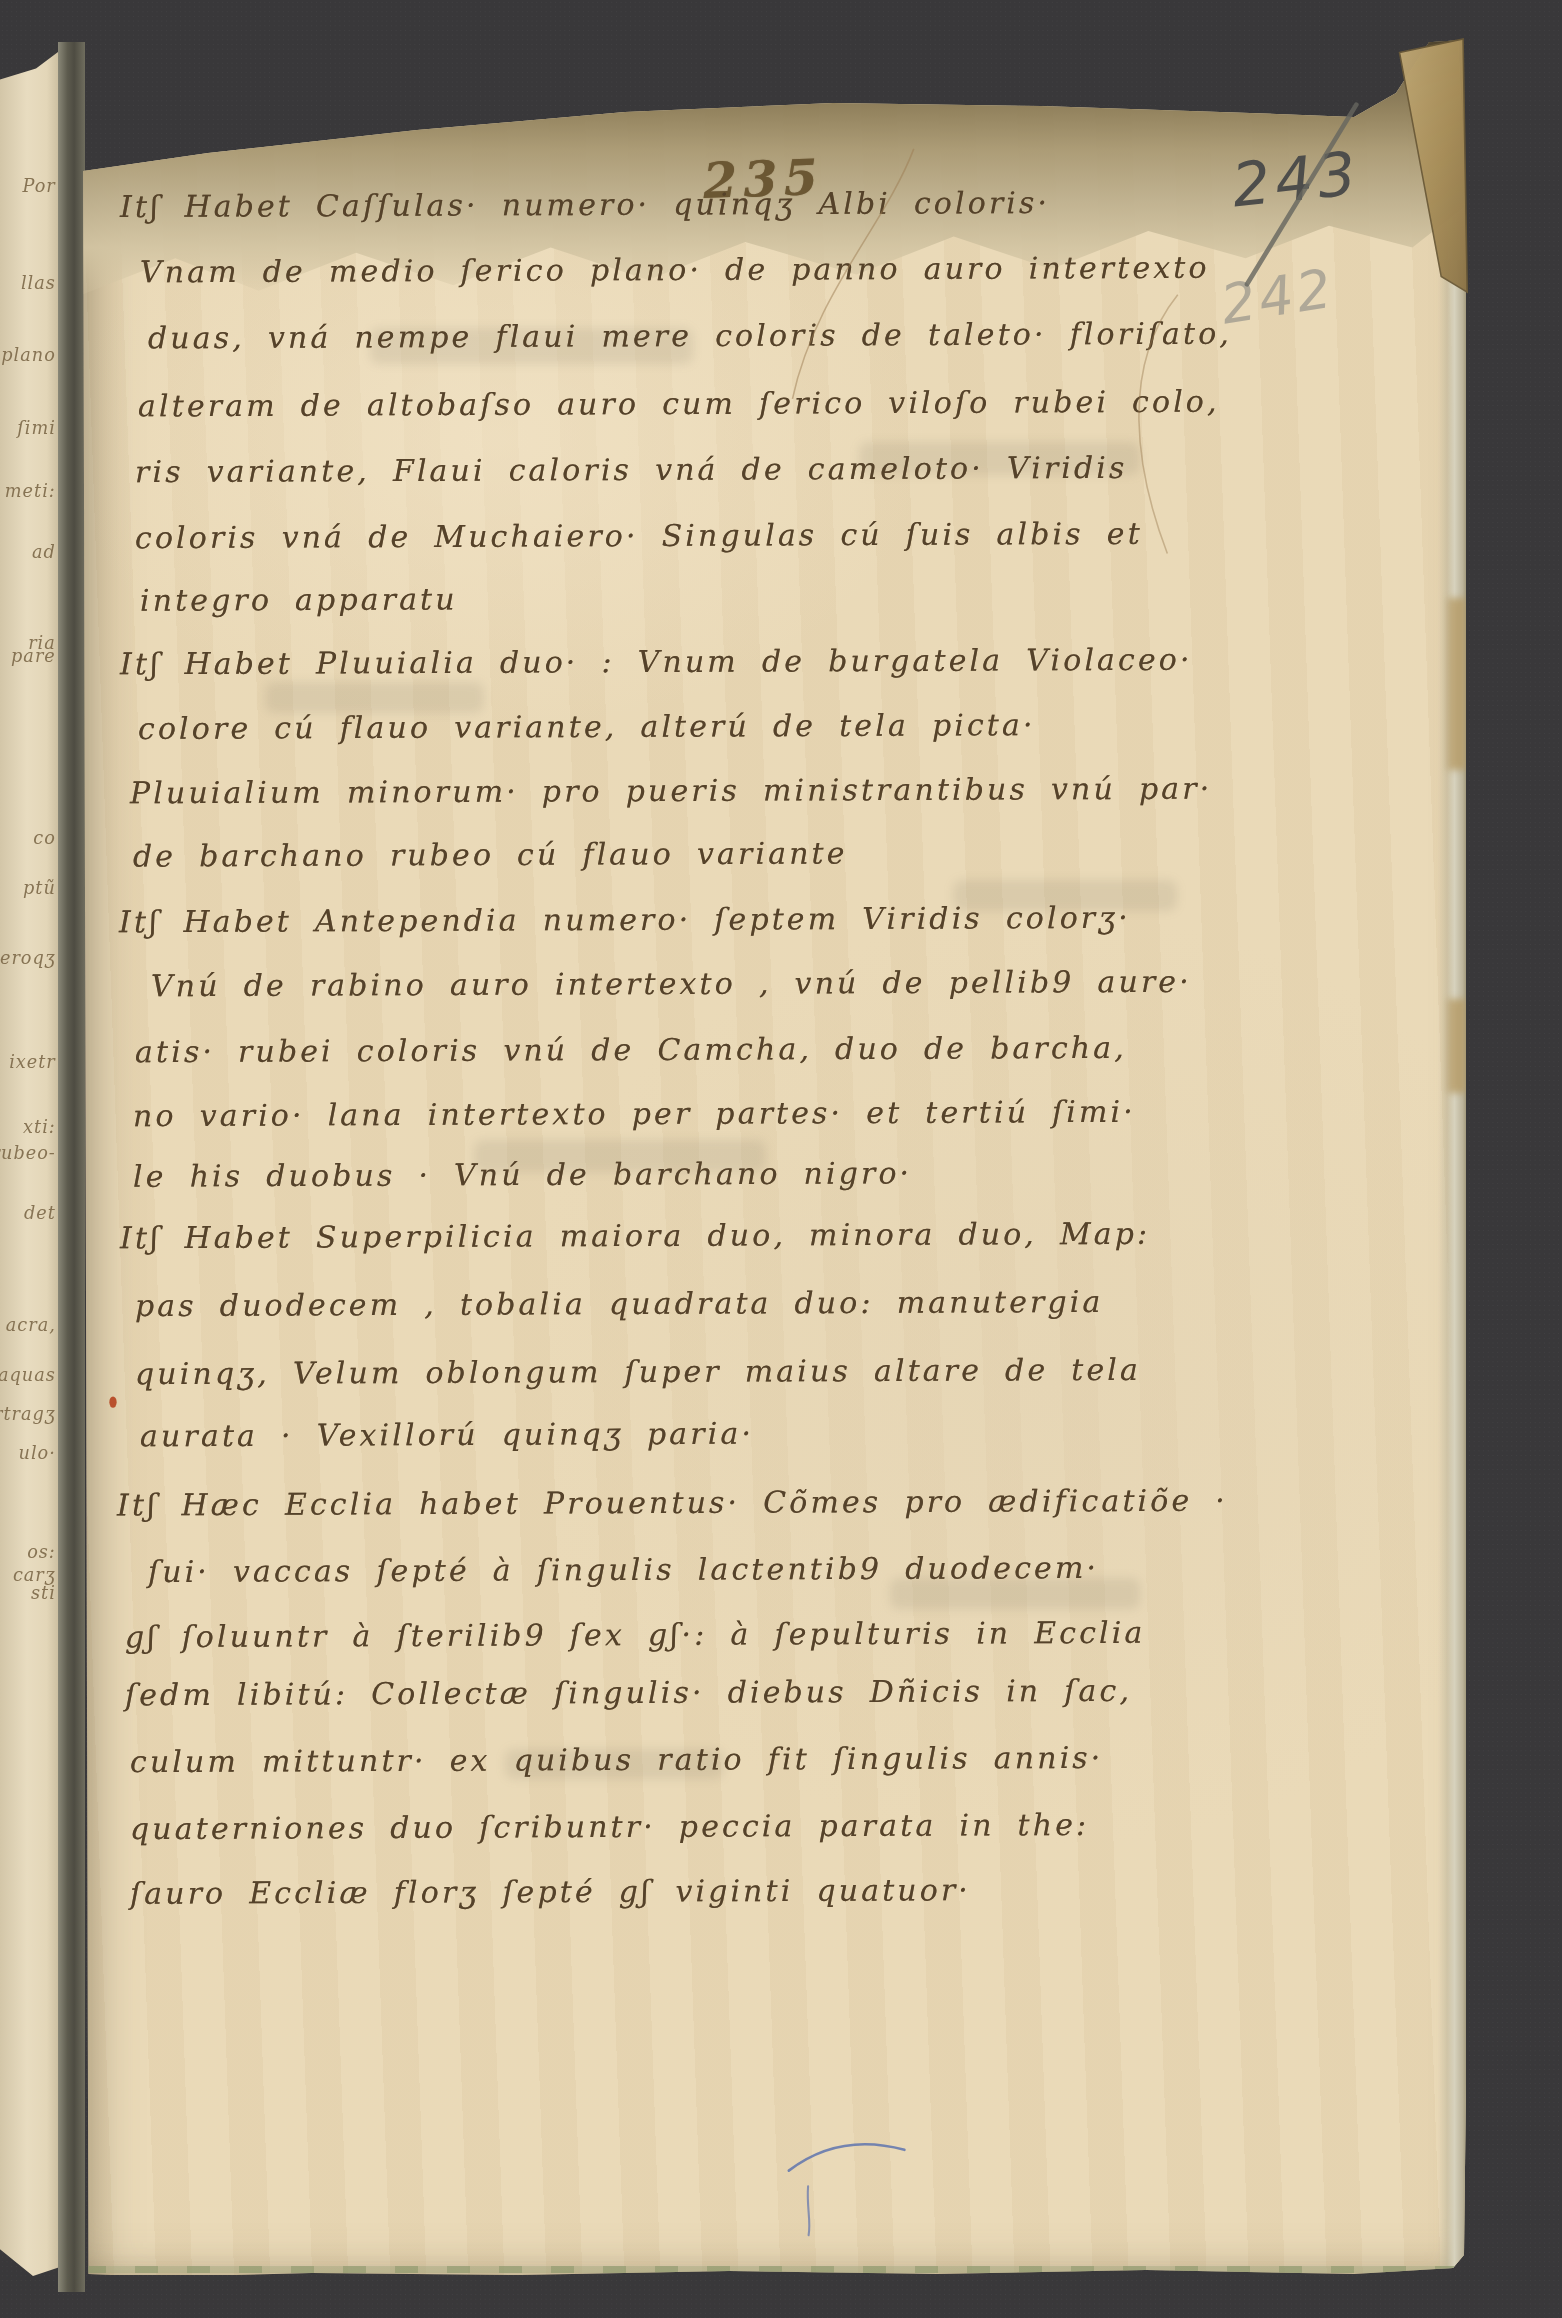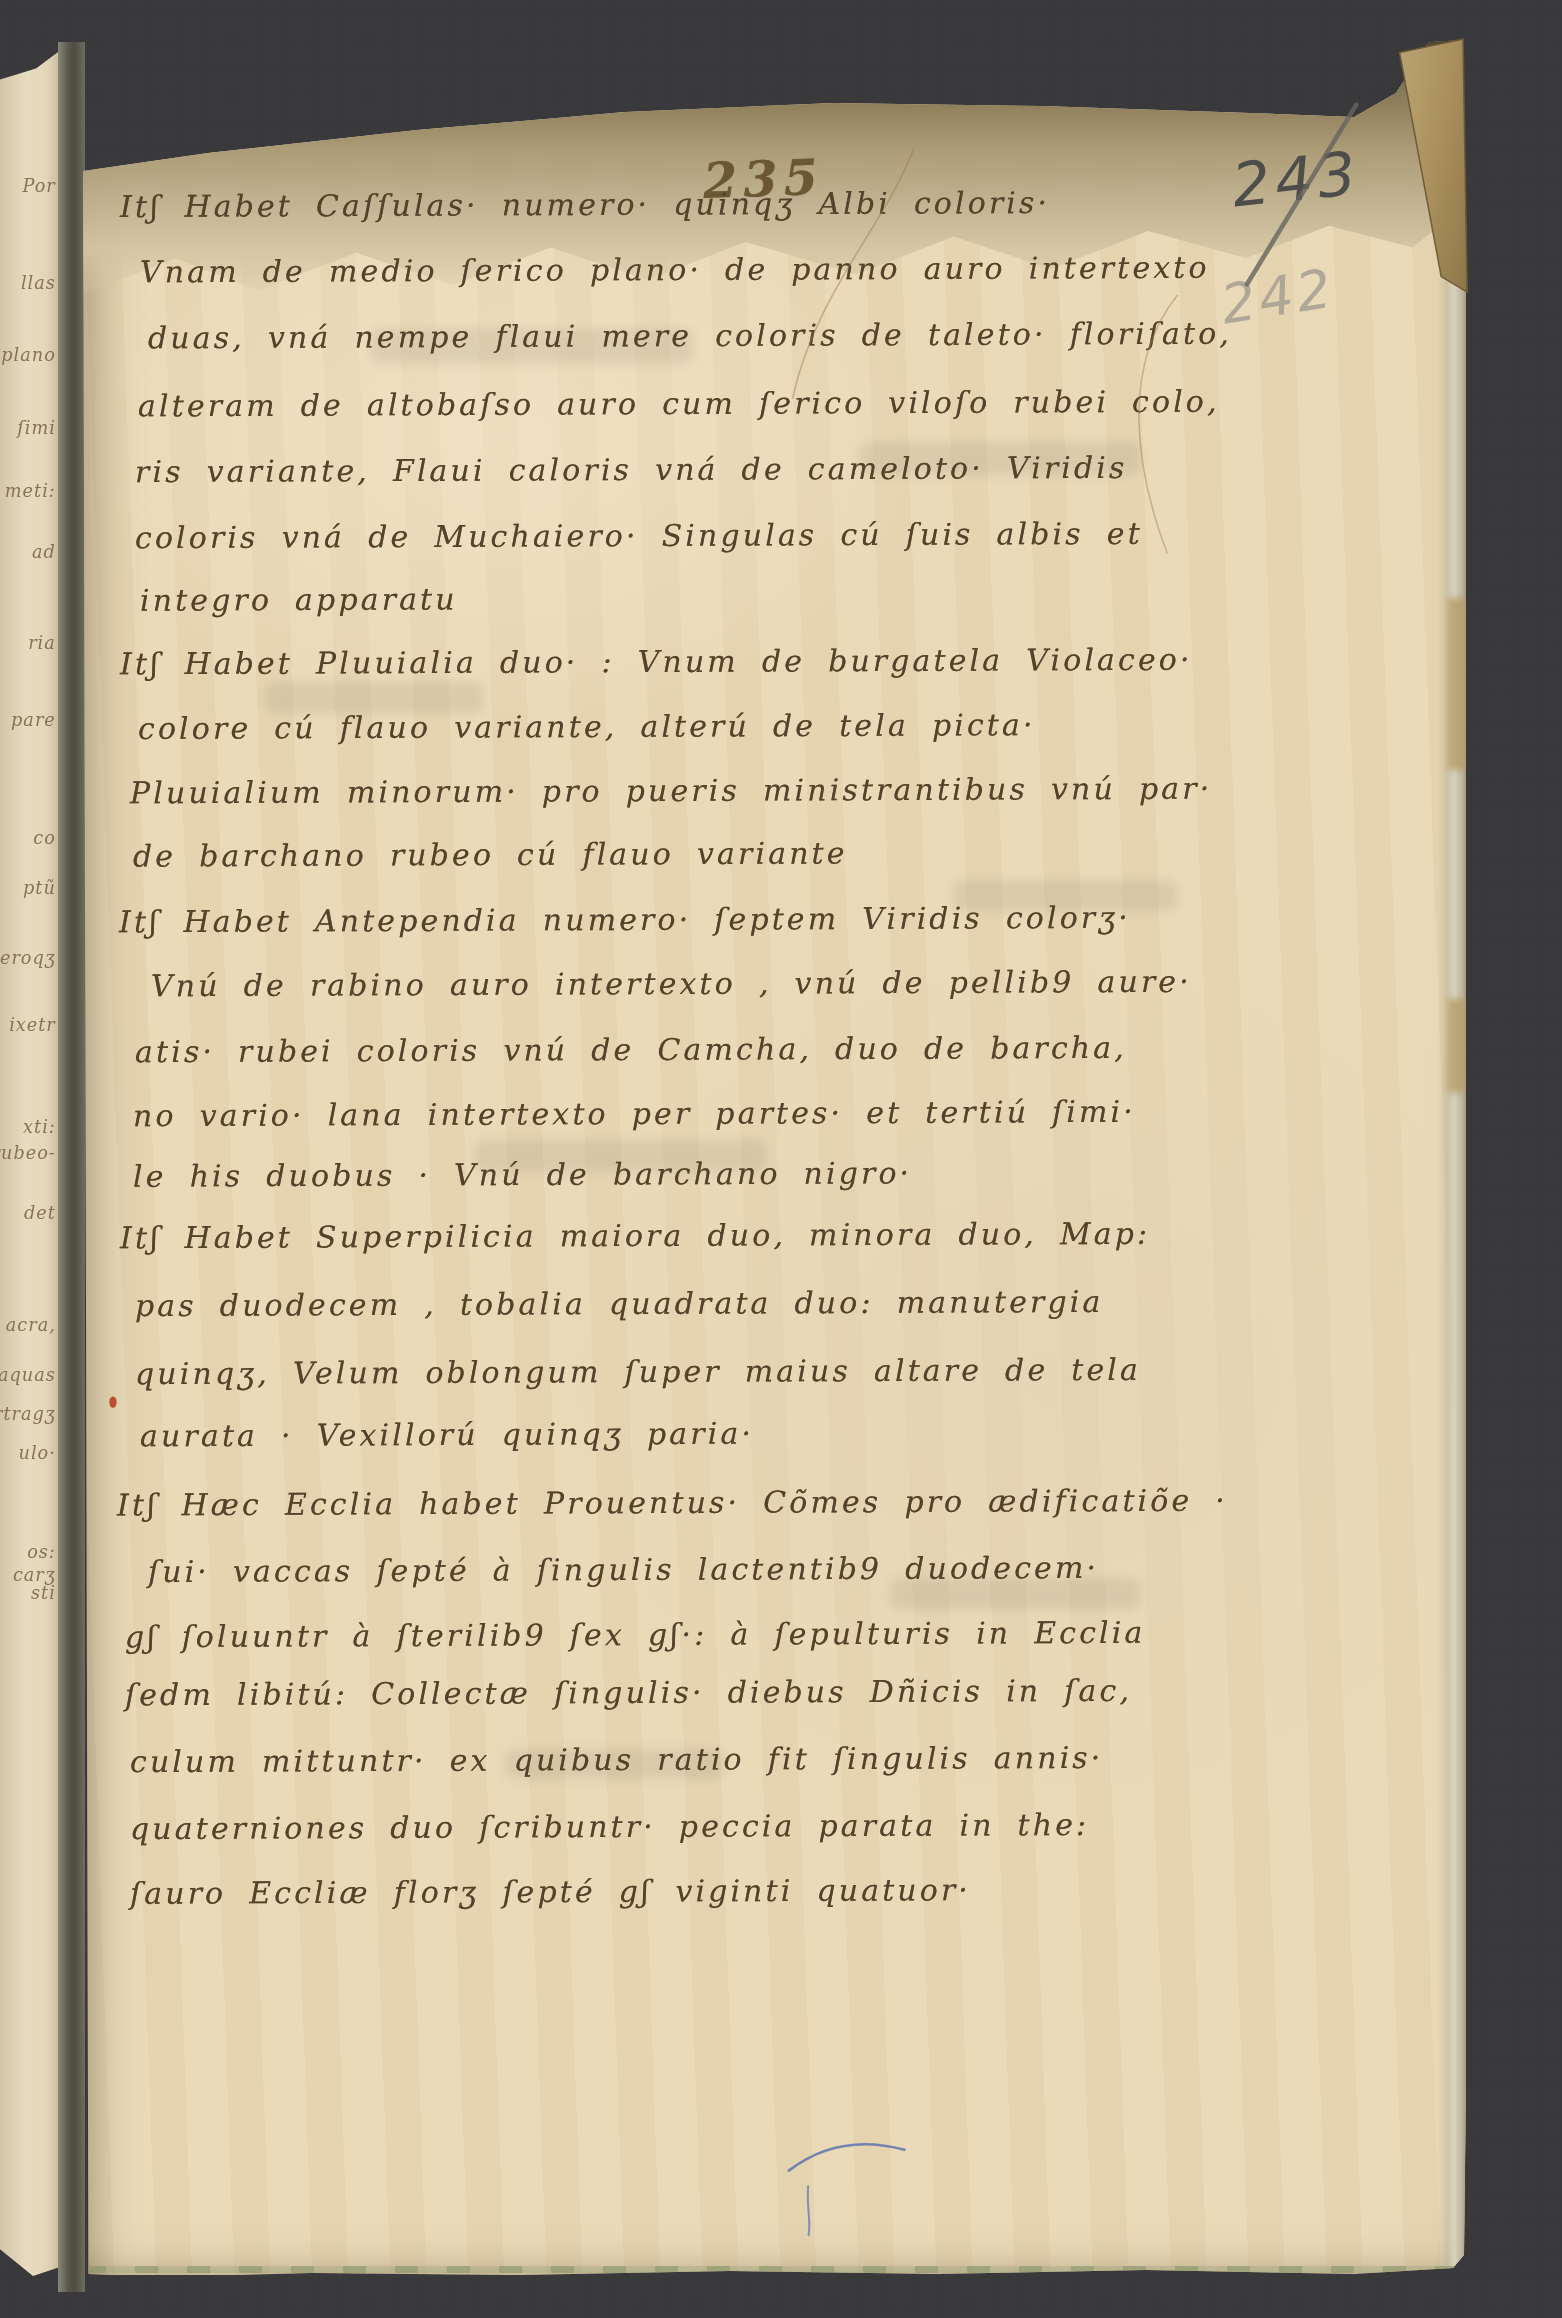--- a/index.html
+++ b/index.html
@@ -104,25 +104,25 @@
 <body>
 
 <div class="prev-page">
   <span class="frag" style="top:130px">Por</span>
   <span class="frag" style="top:227px">llas</span>
   <span class="frag" style="top:299px">plano</span>
   <span class="frag" style="top:372px">ſimi</span>
   <span class="frag" style="top:435px">meti:</span>
   <span class="frag" style="top:496px">ad</span>
   <span class="frag" style="top:587px">ria</span>
-  <span class="frag" style="top:664px">pare</span>
+  <span class="frag" style="top:600px">pare</span>
   <span class="frag" style="top:782px">co</span>
   <span class="frag" style="top:832px">ptũ</span>
   <span class="frag" style="top:902px">veroqʒ</span>
-  <span class="frag" style="top:969px">ixetr</span>
+  <span class="frag" style="top:1006px">ixetr</span>
   <span class="frag" style="top:1071px">xti:</span>
   <span class="frag" style="top:1097px">rubeo-</span>
   <span class="frag" style="top:1157px">det</span>
   <span class="frag" style="top:1269px">acra,</span>
   <span class="frag" style="top:1319px">aquas</span>
   <span class="frag" style="top:1358px">rtragʒ</span>
   <span class="frag" style="top:1397px">ulo·</span>
   <span class="frag" style="top:1496px">os:</span>
   <span class="frag" style="top:1537px">sti</span>
   <span class="frag" style="top:1519px">carʒ</span>

